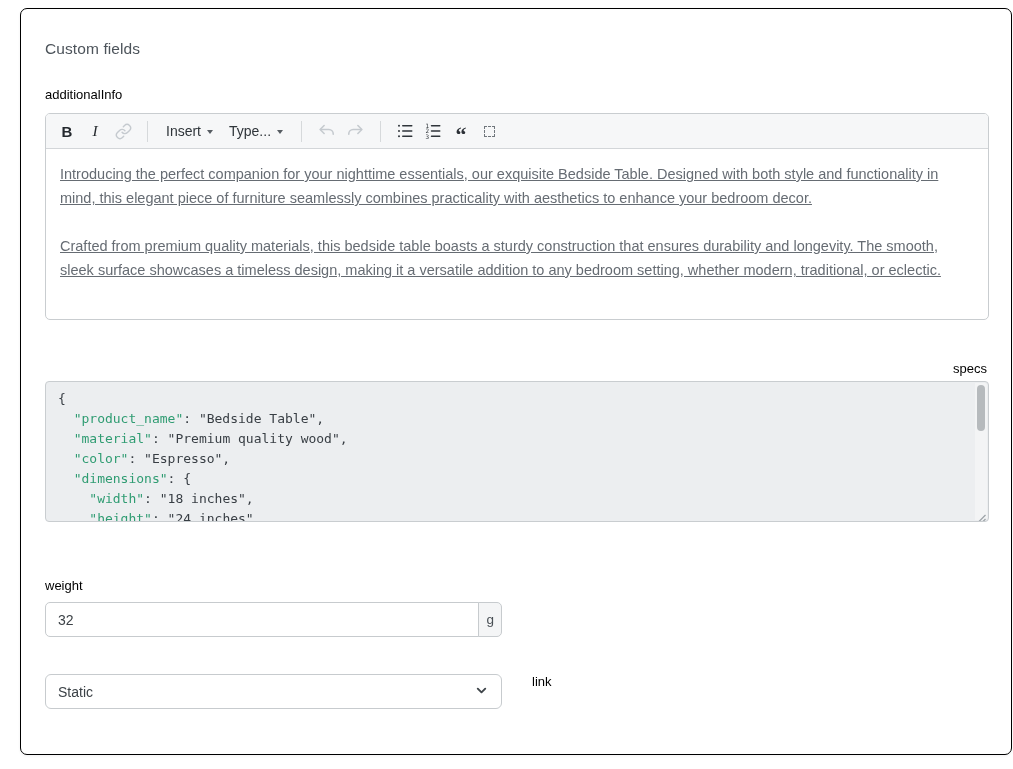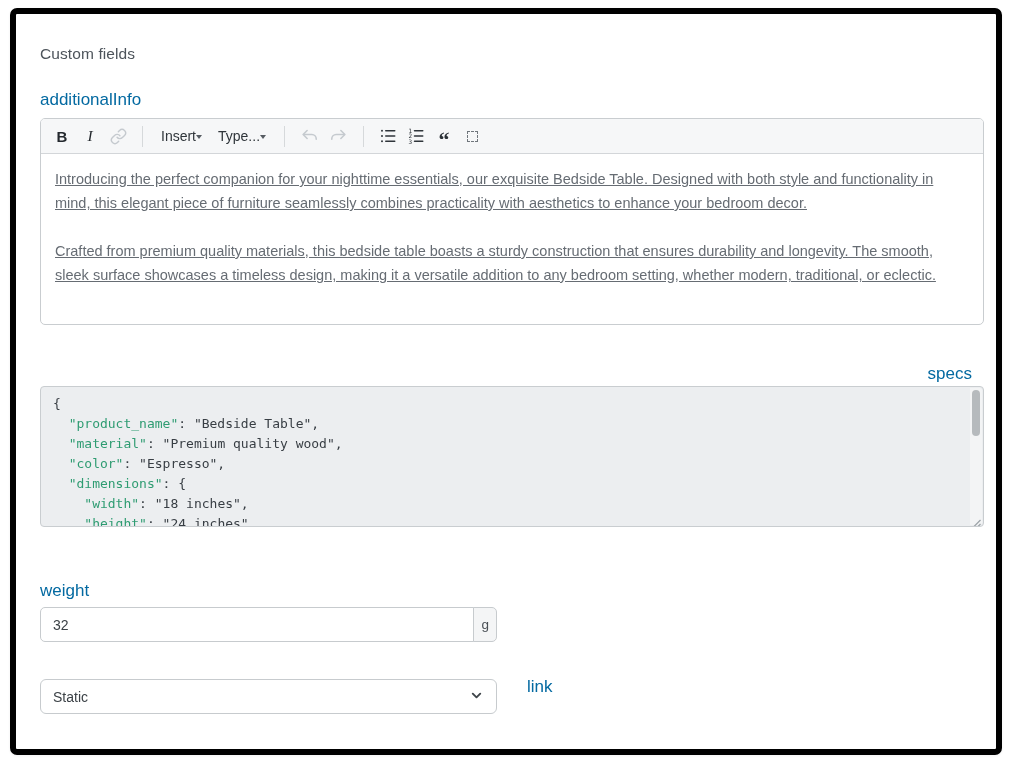--- a/index.html
+++ b/index.html
@@ -1,46 +1,46 @@
 <!DOCTYPE html>
 <html style="--json-key: #2f9c72;"><head>
 <meta charset="utf-8">
 <style>
   * { box-sizing: border-box; }
   html,body { margin:0; padding:0; background:#fff; }
   body { font-family:"Liberation Sans", sans-serif; }
   .stage { position:relative; width:1013px; height:769px; background:#fff; overflow:hidden; }
 
   .card {
-    position:absolute; left:10px; top:8px; width:992px; height:747px;
-    background:#fff; border:6px solid #000000; border-radius:7px;
+    position:absolute; left:20px; top:8px; width:992px; height:747px;
+    background:#fff; border:1px solid #000000; border-radius:7px;
     box-shadow:0 1px 3px rgba(20,25,30,.06);
     padding:30px 24px 24px 24px;
   }
   .panel-title { margin:0; font-size:15.5px; line-height:19px; font-weight:500; color:#4d545b; letter-spacing:.1px; }
 
-  .field-label { display:block; font-size:17px; line-height:16px; color:#0369a1; }
+  .field-label { display:block; font-size:13px; line-height:16px; color:#000000; }
 
   
   .lbl-editor { margin-top:29px; margin-bottom:10px; }
   .editor { width:944px; border:1px solid #c9cdd0; border-radius:5px; overflow:hidden; background:#fff; }
   .toolbar {
     display:flex; align-items:center; height:35px; padding:0 10px 0 8px;
     background:#f6f7f8; border-bottom:1px solid #d3d6d9; gap:2px;
   }
   .tbtn {
     display:inline-flex; align-items:center; justify-content:center;
     height:26px; min-width:26px; padding:0 4px; border:none; background:transparent;
     color:#2f353a; cursor:pointer; border-radius:3px; font-family:"Liberation Sans",sans-serif;
   }
   .tbtn.b-bold { font-weight:700; font-size:15px; color:#24292e; }
   .tbtn.b-italic { font-family:"Liberation Serif",serif; font-style:italic; font-size:15.5px; color:#24292e; }
   .tbtn.is-disabled { color:#c5cacf; cursor:default; }
   .tbtn svg { display:block; }
-  .tdrop { font-size:14px; padding:0 7px; color:#2f353a; }
+  .tdrop { gap:6px; font-size:14px; padding:0 7px; color:#2f353a; }
   .caret { width:0; height:0; border-left:3.5px solid transparent; border-right:3.5px solid transparent; border-top:4.5px solid #565c62; margin-top:1px; }
   .tsep { width:1px; height:21px; background:#d6d9db; margin:0 9px; flex:none; }
   .quote-glyph { font-family:"Liberation Serif",serif; font-weight:700; font-size:22px; line-height:10px; color:#2b3036; transform:translateY(4px); }
   .dashed-box { display:block; width:11px; height:11px; border:1px dashed #70767c; }
 
   .editor-body { padding:13px 14px 16px 14px; min-height:170px; }
   .editor-body p { margin:0 0 24px 0; font-size:14.5px; line-height:24px; color:#666c73;text-decoration:underline; }
   .editor-body p:last-child { margin-bottom:0;margin-top:10px; }
 
   

